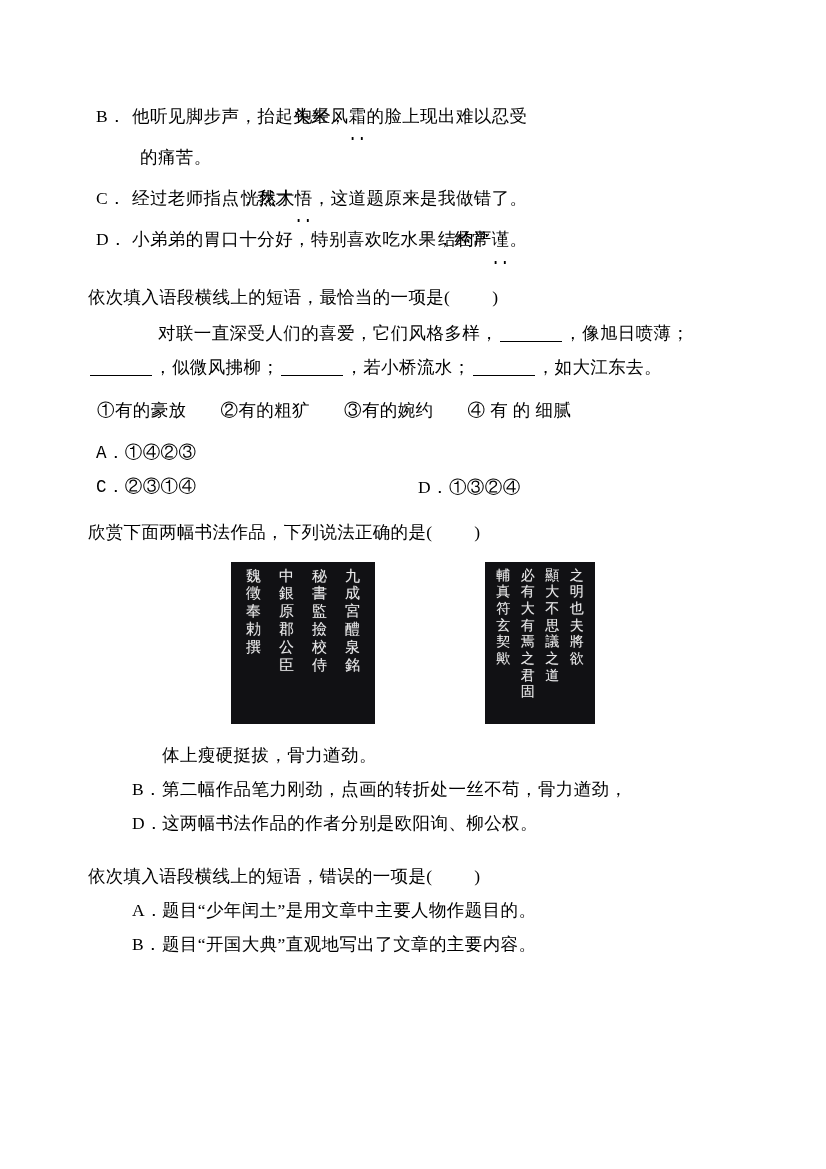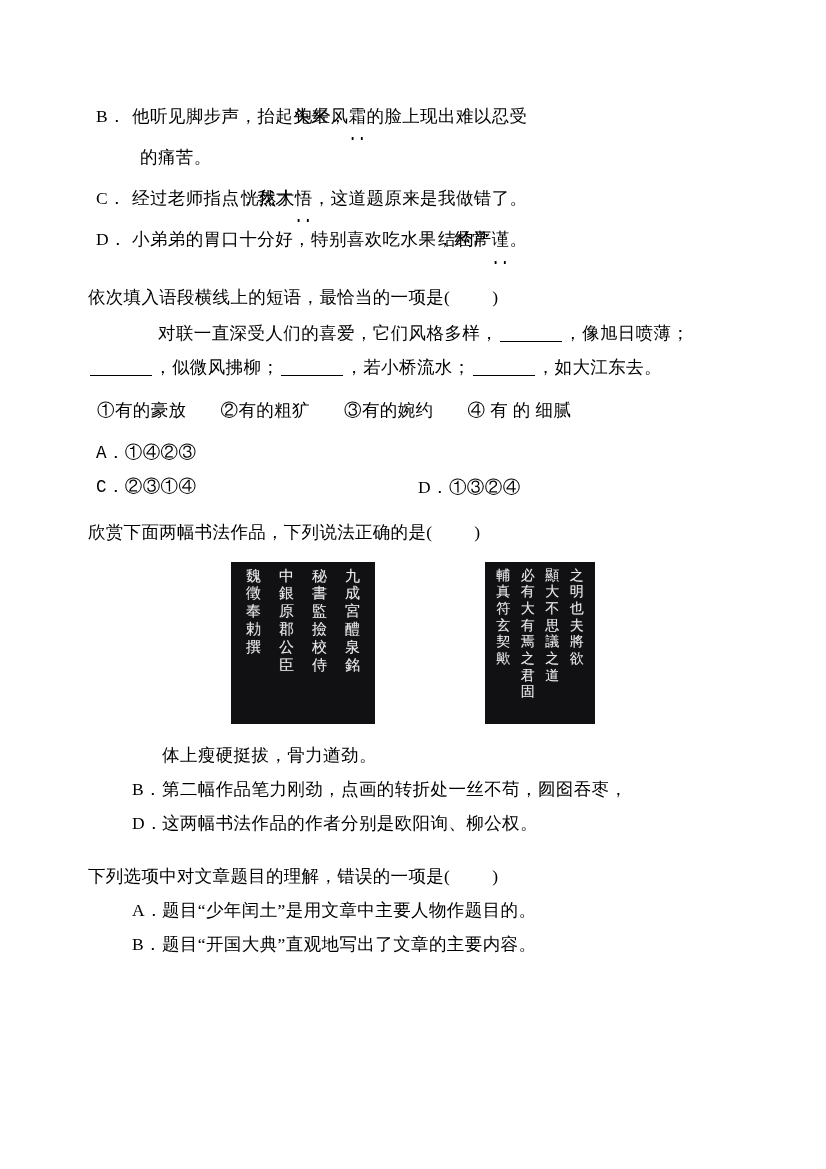--- a/index.html
+++ b/index.html
@@ -279,30 +279,30 @@
         <span class="cch">歟</span>
       </div>
     </div>
   </div>
 
   <div class="opt2" style="text-indent:0">
     <span>体上瘦硬挺拔，骨力遒劲。</span>
   </div>
 
   <div class="opt2">
-    <span class="lab">B．</span><span>第二幅作品笔力刚劲，点画的转折处一丝不苟，囫囵吞枣，</span>
+    <span class="lab">B．</span><span>第二幅作品笔力刚劲，点画的转折处一丝不苟，骨力遒劲，</span>
   </div>
 
 
   <div class="opt2">
     <span class="lab">D．</span><span>这两幅书法作品的作者分别是欧阳询、柳公权。</span>
   </div>
 
   <div class="qline">
-    <span>下列选项中对文章题目的理解，错误的一项是(</span><span style="display:inline-block;width:42px"></span><span class="paren">)</span>
+    <span>依次填入语段横线上的短语，错误的一项是(</span><span style="display:inline-block;width:42px"></span><span class="paren">)</span>
   </div>
 
   <div class="opt2">
     <span class="lab">A．</span><span>题目“少年闰土”是用文章中主要人物作题目的。</span>
   </div>
   <div class="opt2">
     <span class="lab">B．</span><span>题目“开国大典”直观地写出了文章的主要内容。</span>
   </div>
 
 </div>

